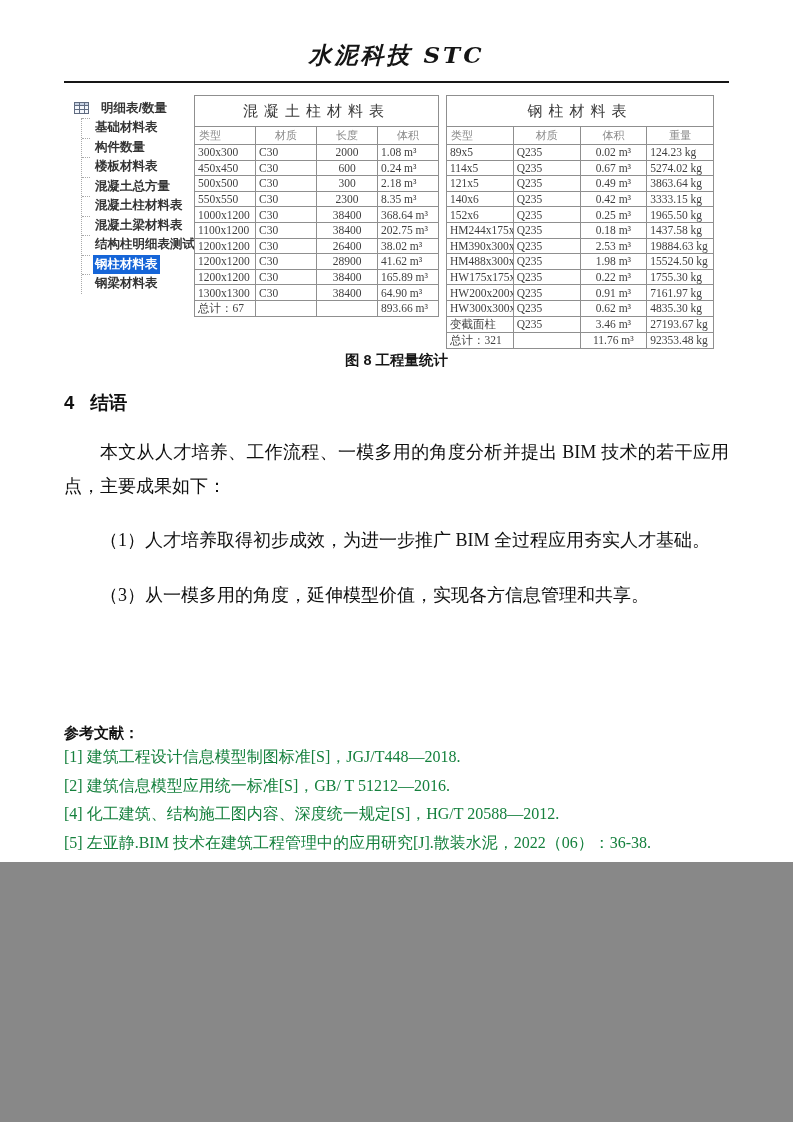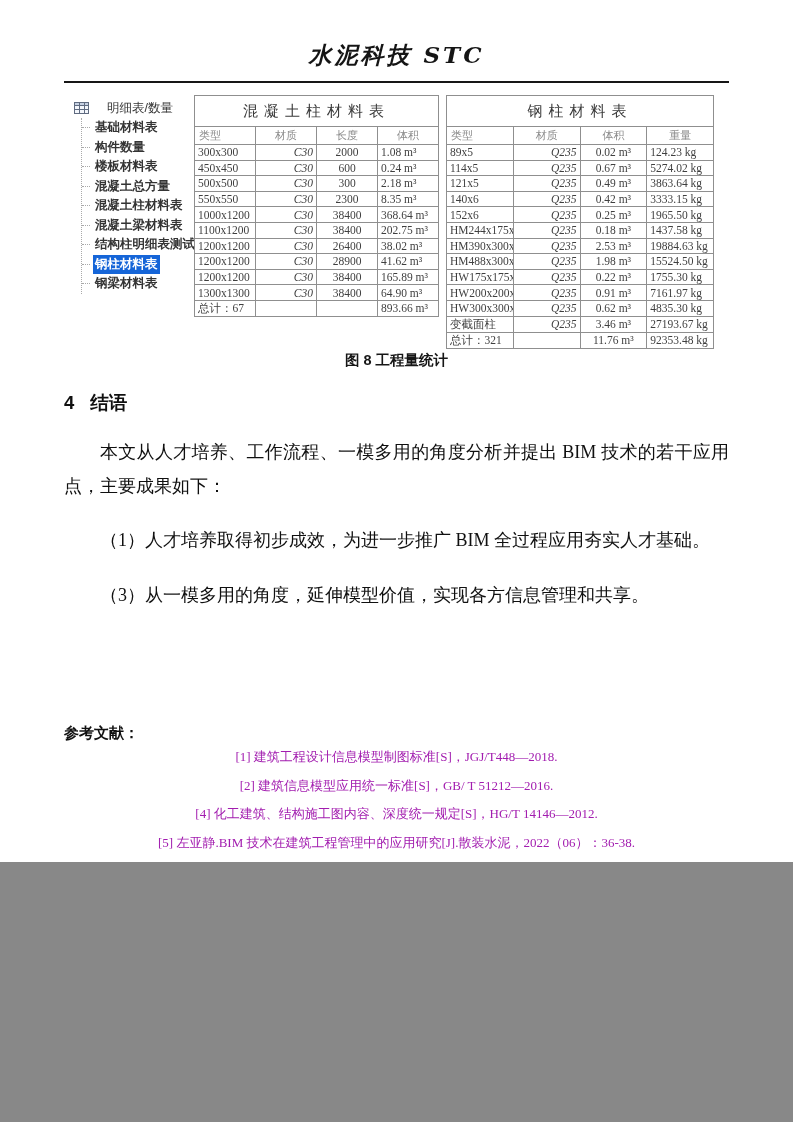--- a/index.html
+++ b/index.html
@@ -13,58 +13,58 @@
   .header-rule{margin:10px 64px 0 64px;border-bottom:2.5px solid #161616;}
 
   
   .content{margin:0 64px;width:665px;}
   .intro-par{margin-top:7px;font-size:18px;line-height:31px;text-align:justify;color:#101010;}
 
   
   .figure{position:relative;height:244px;margin-top:12px;}
   .tree{position:absolute;left:10px;top:3px;width:128px;
         font-family:"Liberation Sans",sans-serif;font-size:12.5px;color:#343434;}
-  .tree-root{display:flex;align-items:center;gap:18px;height:20px;font-weight:normal;text-align:right;}
+  .tree-root{display:flex;align-items:center;gap:12px;height:20px;font-weight:bold;text-align:right;}
   .grid-icon{flex:0 0 auto;display:inline-flex;}
   .tree-children{margin-left:7px;border-left:1px dotted #a9a9a9;}
-  .tree-item{display:flex;align-items:center;height:19.5px;}
+  .tree-item{display:flex;align-items:flex-start;height:19.5px;}
   .tree-item .tick{width:8px;border-top:1px dotted #a9a9a9;margin-right:3px;flex:0 0 auto;}
   .tree-label{padding:1px 2px;white-space:nowrap;font-weight:bold;}
   .tree-item.selected .tree-label{background:var(--sel,#1565d8);color:#ffffff;}
 
   .mat-table{border-collapse:collapse;table-layout:fixed;position:absolute;top:0;
              font-family:"Liberation Serif",serif;color:#3f3f3f;}
   .mat-table th,.mat-table td{border:1px solid #8f8f8f;overflow:hidden;white-space:nowrap;}
   .mat-table .title-row th{height:28px;font-size:15px;font-weight:normal;letter-spacing:6px;
                            text-align:center;color:#3a3a3a;}
   .mat-table .head-row th{height:15px;font-size:11px;font-weight:normal;color:#8a8a8a;}
   .mat-table .data-row td{height:14.6px;font-size:11.5px;padding:0 3px;}
   .t-concrete{left:130px;width:245px;}
   .t-steel{left:382px;width:268px;}
   .t-concrete .c0{width:80px;} .t-concrete .c1{width:50px;} .t-concrete .c2{width:52px;} .t-concrete .c3{width:63px;}
   .t-steel .c0{width:106px;} .t-steel .c1{width:46px;} .t-steel .c2{width:50px;} .t-steel .c3{width:66px;}
   .mat-table .head-row th.c0{text-align:left;padding-left:4px;}
-  .mat-table td.c0{text-align:left;} .mat-table td.c1{text-align:right;font-style:italic;}
+  .mat-table td.c0{text-align:left;} .mat-table td.c1{text-align:left;}
   .t-concrete td.c2{text-align:center;} .t-concrete td.c3{text-align:left;}
   .t-steel td.c2{text-align:center;} .t-steel td.c3{text-align:left;}
 
   .fig-caption{margin-top:12px;text-align:center;font-family:"Liberation Sans",sans-serif;
                font-weight:bold;font-size:14.5px;color:#161616;}
 
   
   .section-heading{margin-top:20px;font-family:"Liberation Sans",sans-serif;font-weight:bold;
                    font-size:18.5px;color:#101010;}
   .section-heading .sec-no{margin-right:16px;}
   .body-par{margin:0;font-size:18px;line-height:33.5px;text-align:justify;text-indent:2em;color:#101010;}
   .conclusion .body-par{margin-top:21px;}
 
   
   .references{margin-top:112px;}
   .ref-heading{font-family:"Liberation Sans",sans-serif;font-weight:bold;font-size:15px;color:#101010;}
-  .ref-item{font-size:13px;line-height:28.5px;color:#a21caf;text-align:center;}
+  .ref-item{font-size:16px;line-height:28.5px;color:#15803d;}
 
   
   .footer{position:absolute;left:64px;right:64px;top:998px;}
   .footer-line{position:relative;height:2px;background:#161616;}
   .footer-line::after{content:"";position:absolute;left:14%;right:14%;top:-1.2px;height:4.5px;
                       background:#161616;border-radius:50%;}
   .footer-row{position:relative;margin-top:5px;font-family:"Liberation Sans",sans-serif;
               font-size:12px;color:#1a1a1a;text-align:center;}
   .footer-issue{position:absolute;right:0;top:0;}
 </style>
@@ -363,21 +363,21 @@
 
     <div class="references">
       <div class="ref-heading">参考文献：</div>
       <div>
 
           <div class="ref-item">[1]  建筑工程设计信息模型制图标准[S]，JGJ/T448—2018.</div>
 
           <div class="ref-item">[2]  建筑信息模型应用统一标准[S]，GB/ T 51212—2016.</div>
 
 
-          <div class="ref-item">[4]  化工建筑、结构施工图内容、深度统一规定[S]，HG/T 14146—2012.</div>
+          <div class="ref-item">[4]  化工建筑、结构施工图内容、深度统一规定[S]，HG/T 20588—2012.</div>
 
           <div class="ref-item">[5]  左亚静.BIM 技术在建筑工程管理中的应用研究[J].散装水泥，2022（06）：36-38.</div>
 
       </div>
     </div>
 
   </div>
 
   <div class="footer">
     <div class="footer-line"></div>

